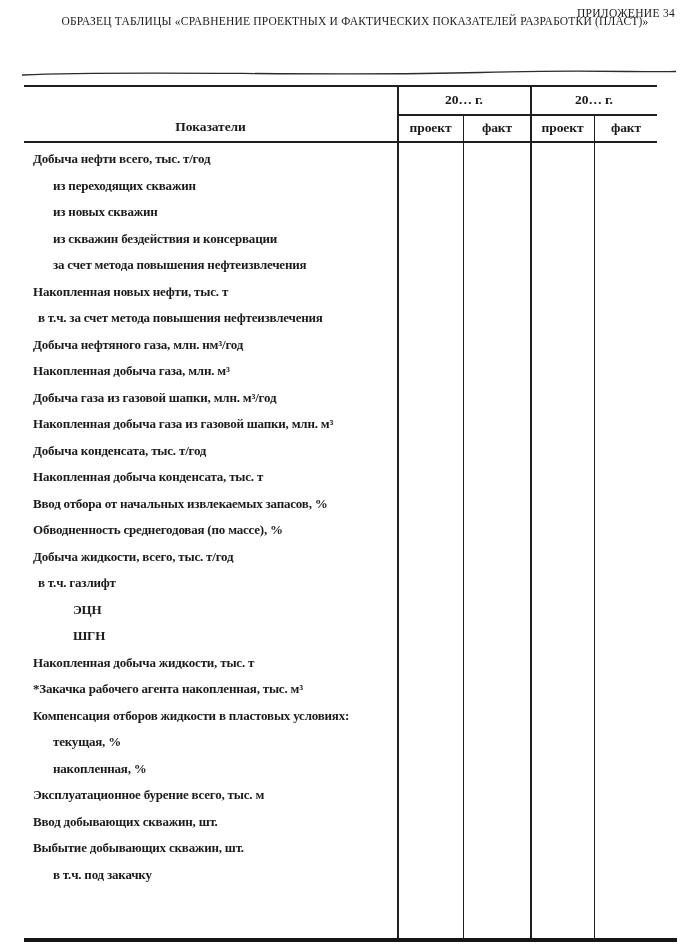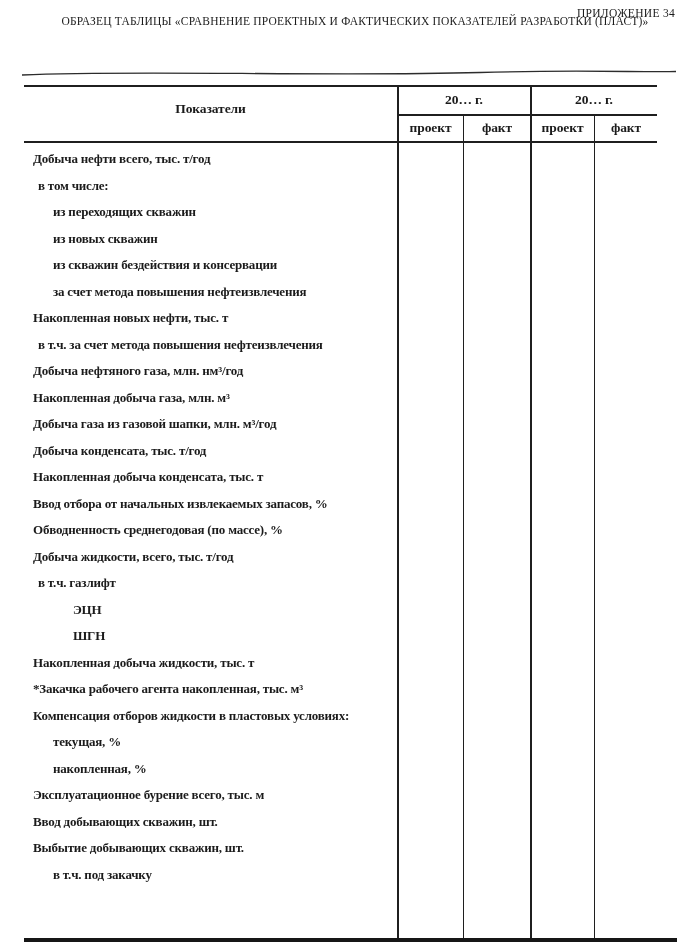--- a/index.html
+++ b/index.html
@@ -26,21 +26,21 @@
   
   .v1{left:397px;top:85px;width:1.9px;height:853px;}
   .v2{left:463px;top:114px;width:1.4px;height:824px;}
   .v3{left:530px;top:85px;width:1.9px;height:853px;}
   .v4{left:594px;top:114px;width:1.4px;height:824px;}
   
   .th{
     position:absolute;display:flex;align-items:center;justify-content:center;
     font-weight:700;font-size:13.5px;white-space:nowrap;letter-spacing:-.1px;
   }
-  .th-ind{left:24px;top:77px;width:373px;height:63px;}
+  .th-ind{left:24px;top:95px;width:373px;height:63px;}
   .th-y1{left:398px;top:85px;width:132px;height:29px;}
   .th-y2{left:531px;top:85px;width:126px;height:29px;}
   .th-s1{left:398px;top:114px;width:65px;height:27px;}
   .th-s2{left:464px;top:114px;width:66px;height:27px;}
   .th-s3{left:531px;top:114px;width:63px;height:27px;}
   .th-s4{left:595px;top:114px;width:62px;height:27px;}
   
   .rows{position:absolute;left:24px;top:146px;width:373px;}
   .trow{
     height:26.5px;display:flex;align-items:center;
@@ -74,30 +74,30 @@
 <div class="th th-ind">Показатели</div>
 <div class="th th-y1">20… г.</div>
 <div class="th th-y2">20… г.</div>
 <div class="th th-s1">проект</div>
 <div class="th th-s2">факт</div>
 <div class="th th-s3">проект</div>
 <div class="th th-s4">факт</div>
 
 <div class="rows">
     <div class="trow i0">Добыча нефти всего, тыс. т/год</div>
-    <div class="trow i1">в том числе:</div>
     <div class="trow i2">из переходящих скважин</div>
     <div class="trow i2">из новых скважин</div>
     <div class="trow i2">из скважин бездействия и консервации</div>
     <div class="trow i2">за счет метода повышения нефтеизвлечения</div>
     <div class="trow i0">Накопленная новых нефти, тыс. т</div>
     <div class="trow i1">в т.ч. за счет метода повышения нефтеизвлечения</div>
     <div class="trow i0">Добыча нефтяного газа, млн. нм³/год</div>
     <div class="trow i0">Накопленная добыча газа, млн. м³</div>
     <div class="trow i0">Добыча газа из газовой шапки, млн. м³/год</div>
+    <div class="trow i0">Накопленная добыча газа из газовой шапки, млн. м³</div>
     <div class="trow i0">Добыча конденсата, тыс. т/год</div>
     <div class="trow i0">Накопленная добыча конденсата, тыс. т</div>
     <div class="trow i0">Ввод отбора от начальных извлекаемых запасов, %</div>
     <div class="trow i0">Обводненность среднегодовая (по массе), %</div>
     <div class="trow i0">Добыча жидкости, всего, тыс. т/год</div>
     <div class="trow i1">в т.ч. газлифт</div>
     <div class="trow i3">ЭЦН</div>
     <div class="trow i3">ШГН</div>
     <div class="trow i0">Накопленная добыча жидкости, тыс. т</div>
     <div class="trow i0">*Закачка рабочего агента накопленная, тыс. м³</div>

